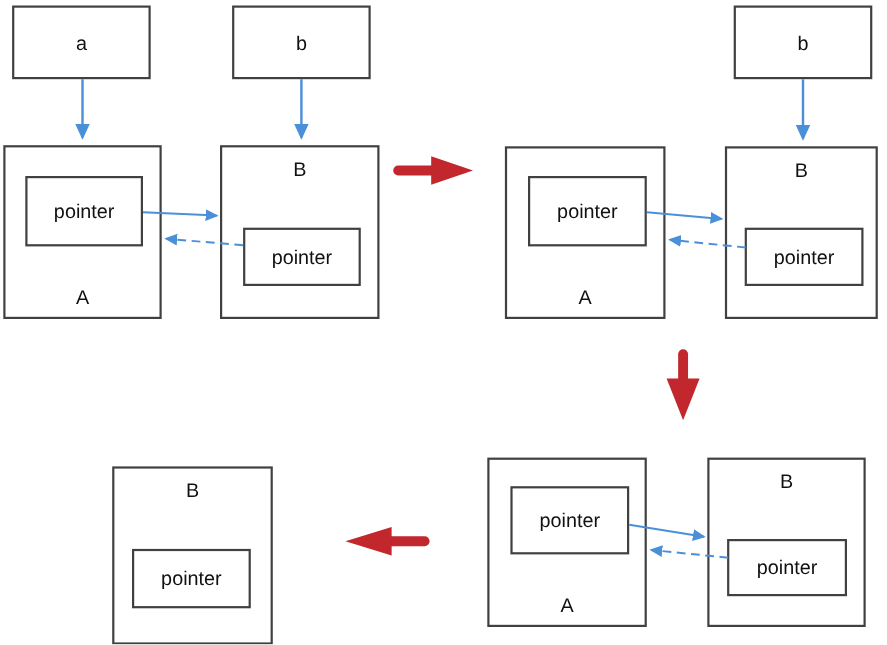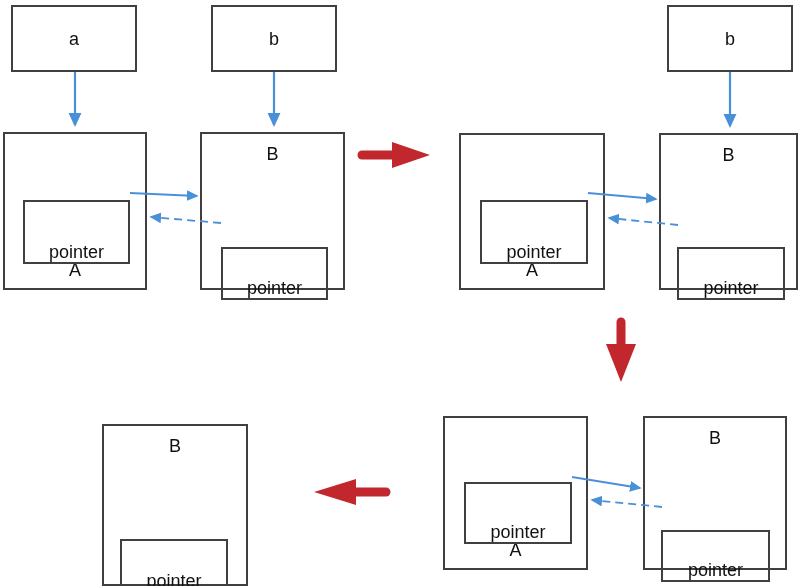--- a/index.html
+++ b/index.html
@@ -32,23 +32,22 @@
     font-size: 18px;
     line-height: 20px;
     white-space: nowrap;
   }
   .inner-box {
     position: absolute;
     box-sizing: border-box;
     border: 2px solid #404040;
     background: transparent;
     display: flex;
-    align-items: flex-end;
+    align-items: center;
     justify-content: center;
-    margin-top: 40px;
   }
   .inner-box .inner-label {
     color: #111111;
     font-size: 18px;
     line-height: 20px;
     white-space: nowrap;
   }
   svg.overlay {
     position: absolute;
     left: 0;

